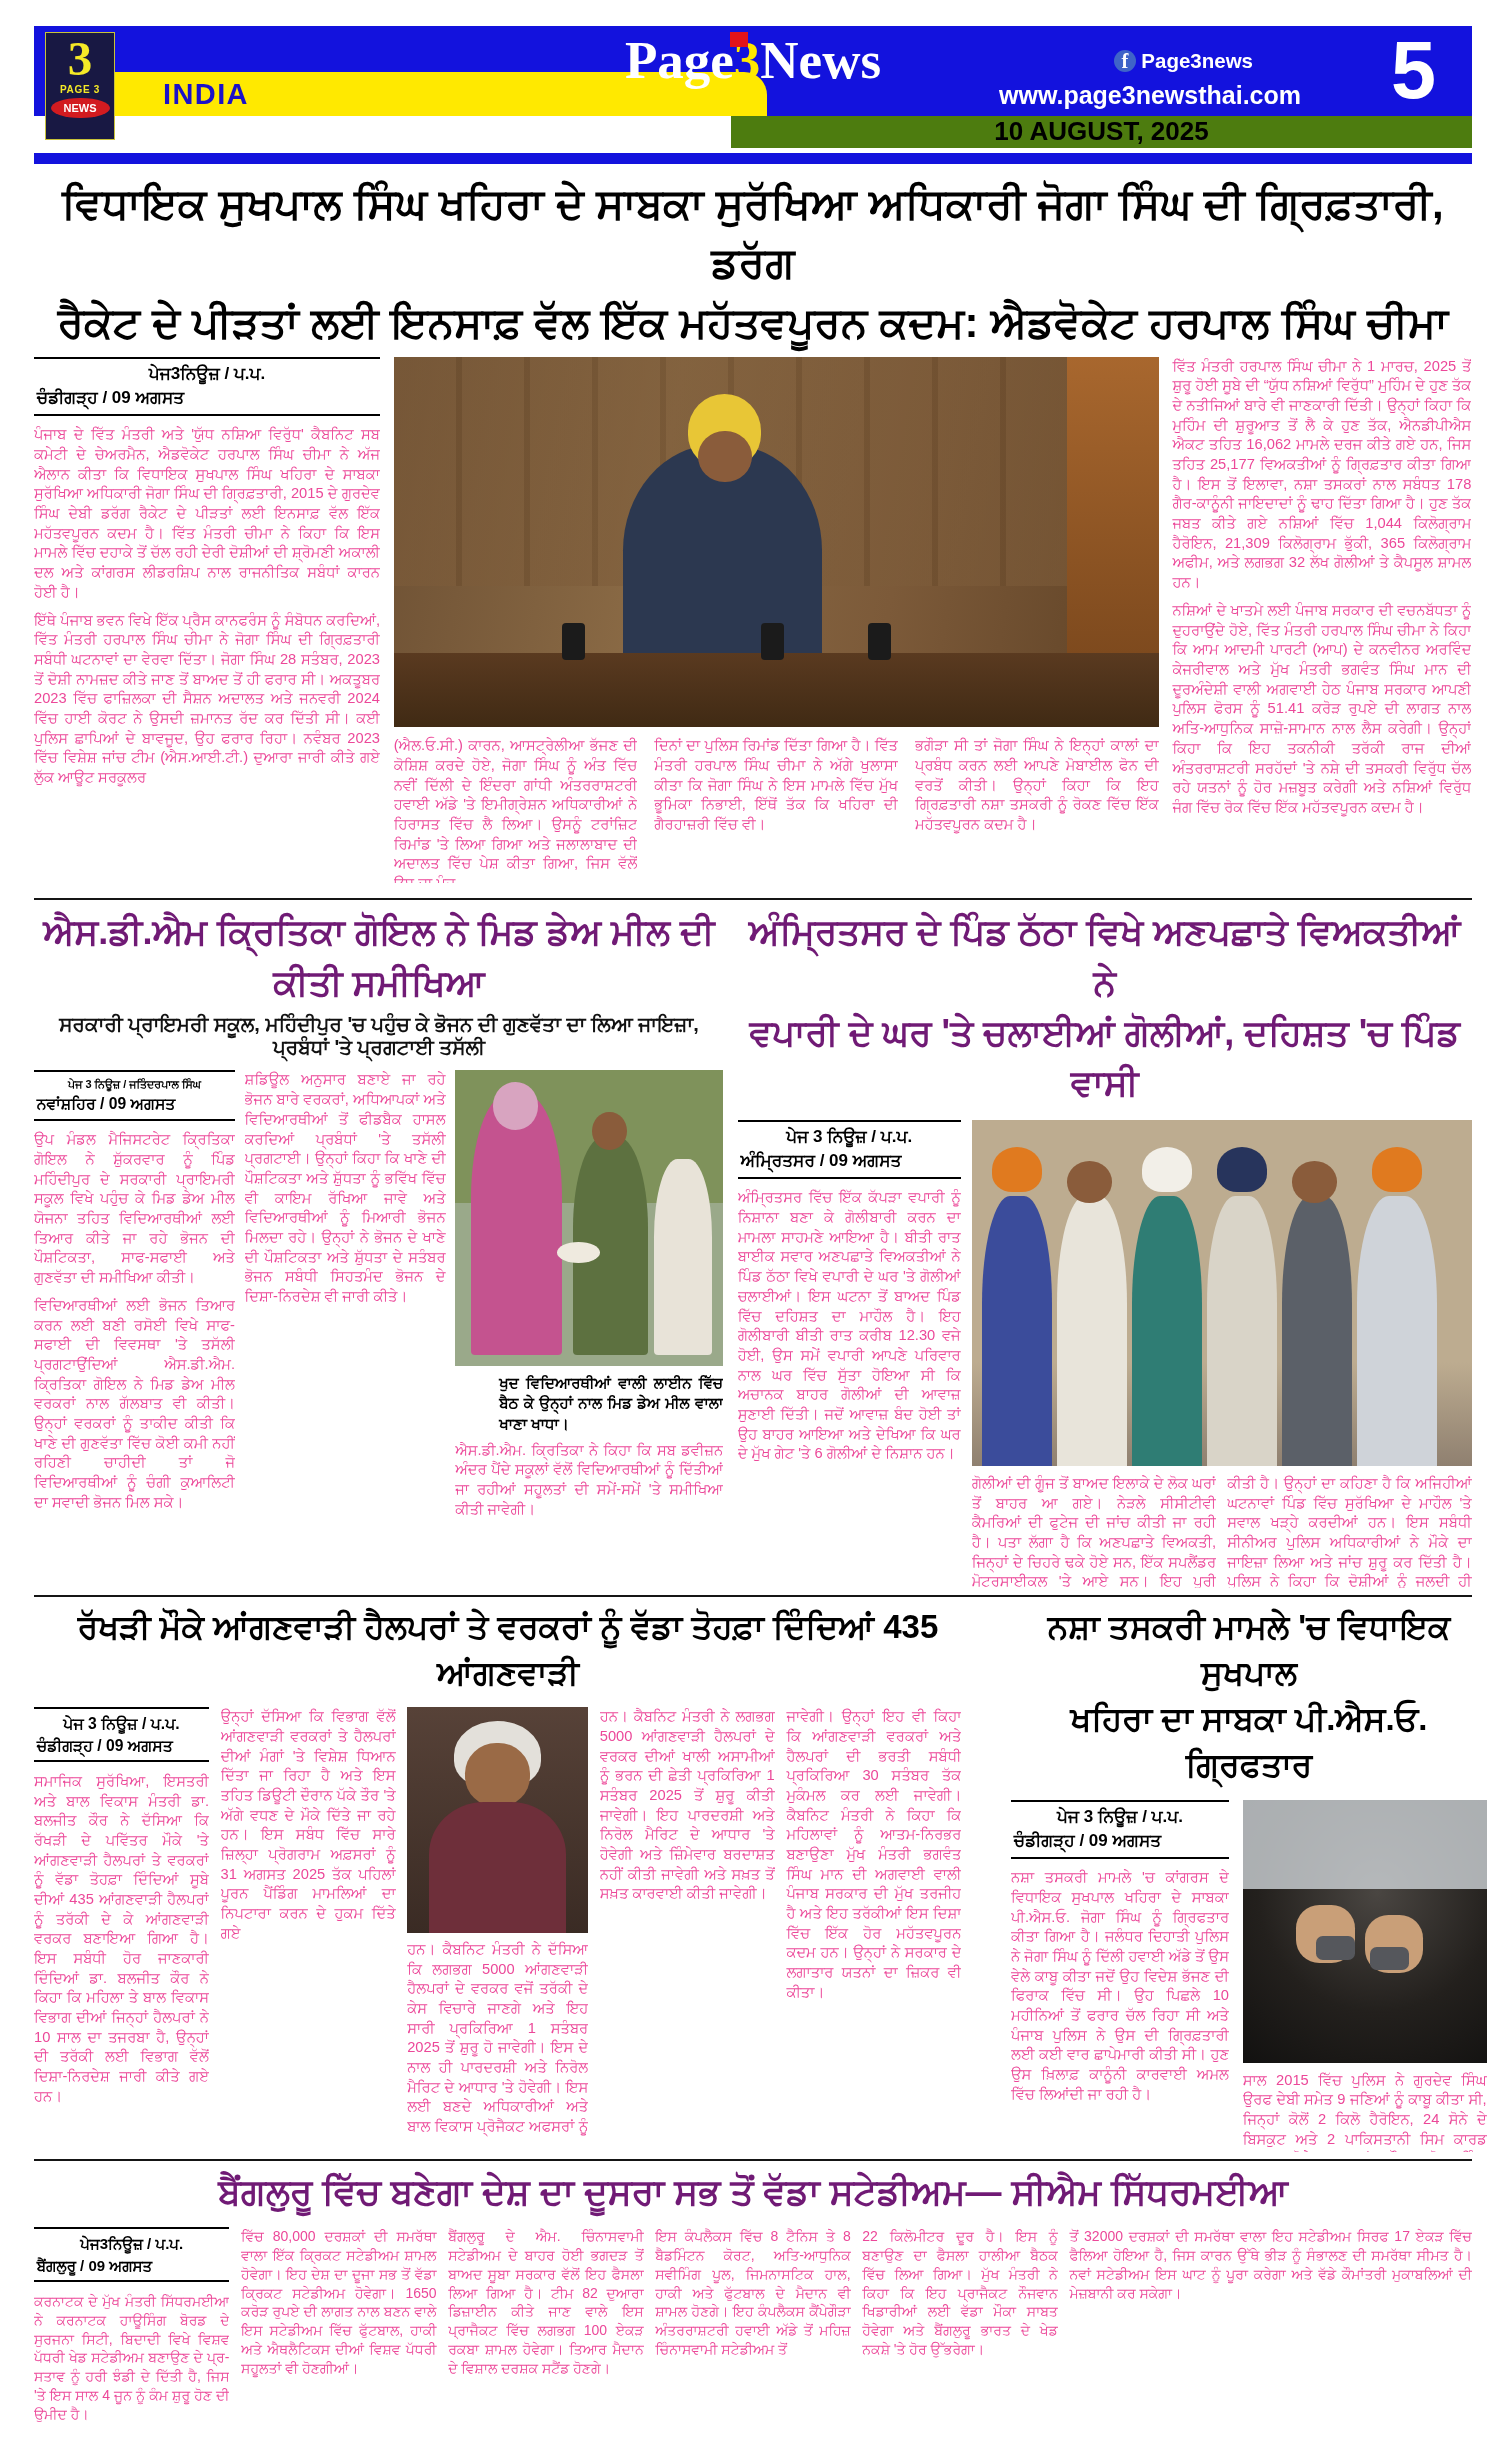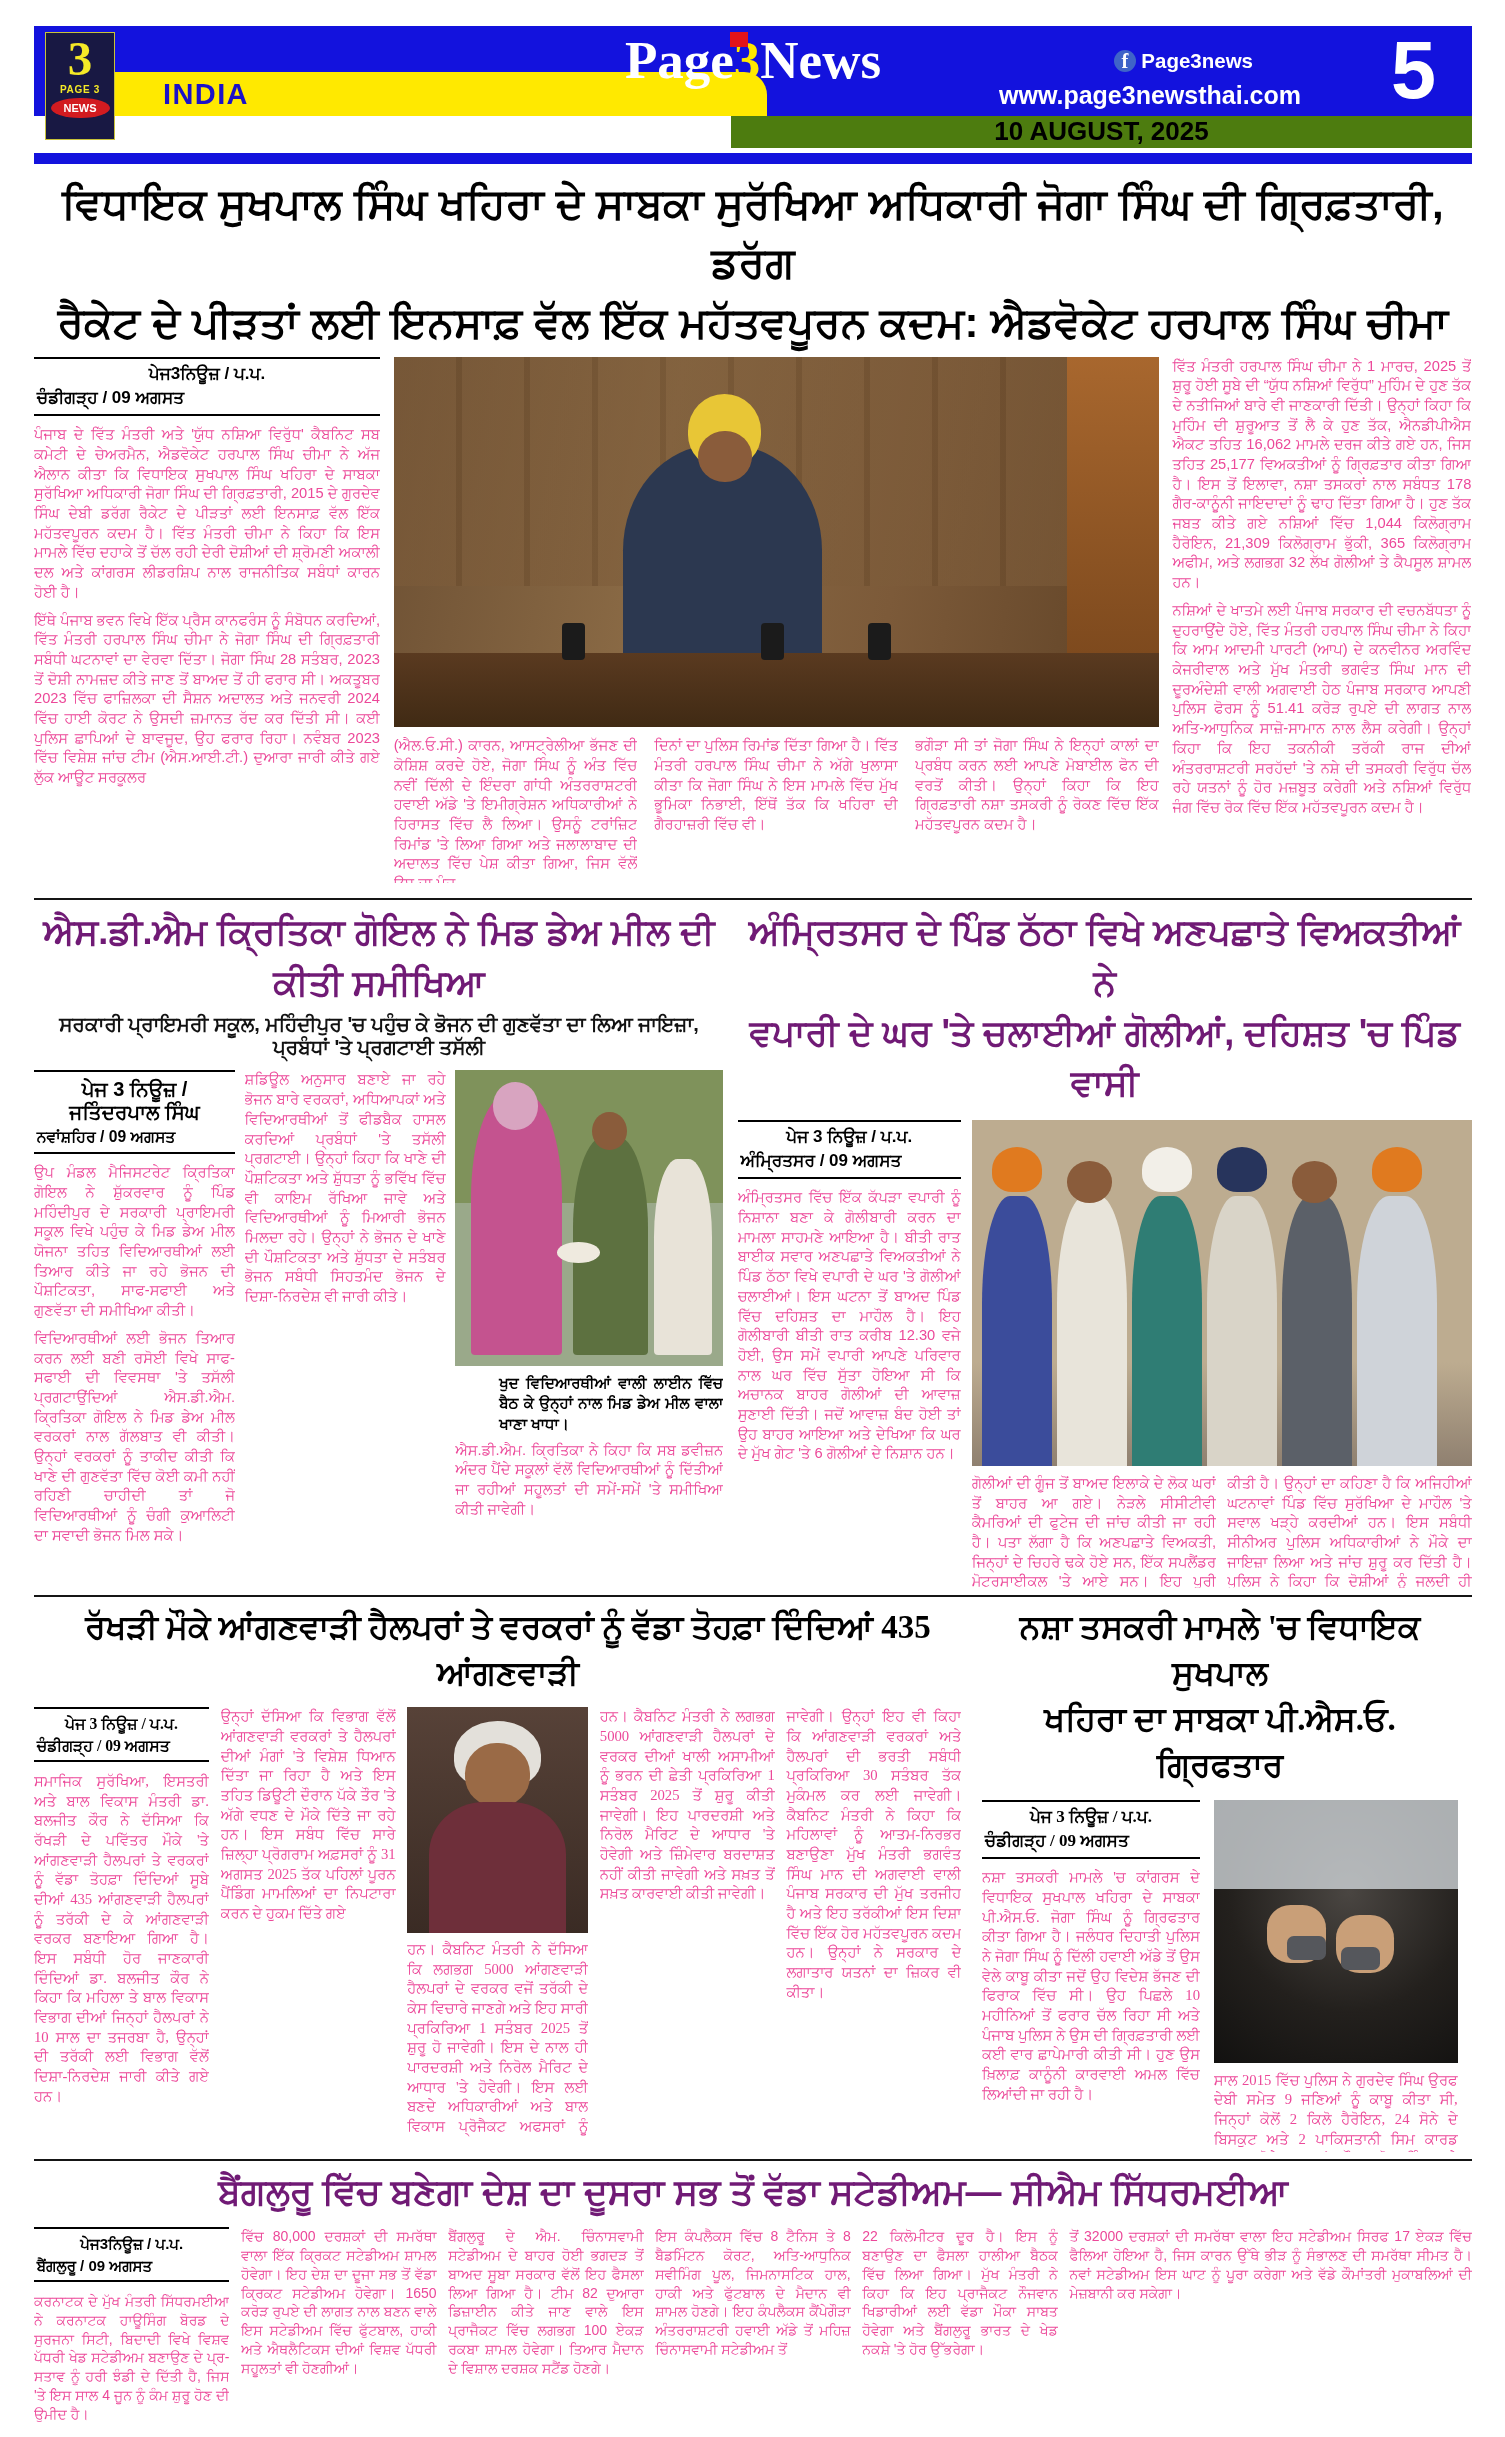--- a/index.html
+++ b/index.html
@@ -154,21 +154,21 @@
   <div class="rule"></div>
 
   <div style="display:grid; grid-template-columns:690px 734px; column-gap:13.7px; height:681px;">
 
     <div class="clip">
       <div class="headline-lg">ਐਸ.ਡੀ.ਐਮ ਕ੍ਰਿਤਿਕਾ ਗੋਇਲ ਨੇ ਮਿਡ ਡੇਅ ਮੀਲ ਦੀ ਕੀਤੀ ਸਮੀਖਿਆ</div>
       <div class="subhead">ਸਰਕਾਰੀ ਪ੍ਰਾਇਮਰੀ ਸਕੂਲ, ਮਹਿੰਦੀਪੁਰ 'ਚ ਪਹੁੰਚ ਕੇ ਭੋਜਨ ਦੀ ਗੁਣਵੱਤਾ ਦਾ ਲਿਆ ਜਾਇਜ਼ਾ, ਪ੍ਰਬੰਧਾਂ 'ਤੇ ਪ੍ਰਗਟਾਈ ਤਸੱਲੀ</div>
       <div style="display:grid; grid-template-columns:201px 201px 268px; column-gap:9.6px; margin-top:11px; height:556px;">
         <div class="clip">
           <div class="dateline">
-            <div class="l1" style="font-size:20px;">ਪੇਜ 3 ਨਿਊਜ਼ / ਜਤਿੰਦਰਪਾਲ ਸਿੰਘ</div>
+            <div class="l1" style="font-size:11px;">ਪੇਜ 3 ਨਿਊਜ਼ / ਜਤਿੰਦਰਪਾਲ ਸਿੰਘ</div>
             <div class="l2" style="font-size:15.7px;">ਨਵਾਂਸ਼ਹਿਰ / 09 ਅਗਸਤ</div>
           </div>
           <div class="bt">
             <p>ਉਪ ਮੰਡਲ ਮੈਜਿਸਟਰੇਟ ਕ੍ਰਿਤਿਕਾ ਗੋਇਲ ਨੇ ਸ਼ੁੱਕਰਵਾਰ ਨੂੰ ਪਿੰਡ ਮਹਿੰਦੀਪੁਰ ਦੇ ਸਰਕਾਰੀ ਪ੍ਰਾਇਮਰੀ ਸਕੂਲ ਵਿਖੇ ਪਹੁੰਚ ਕੇ ਮਿਡ ਡੇਅ ਮੀਲ ਯੋਜਨਾ ਤਹਿਤ ਵਿਦਿਆਰਥੀਆਂ ਲਈ ਤਿਆਰ ਕੀਤੇ ਜਾ ਰਹੇ ਭੋਜਨ ਦੀ ਪੌਸ਼ਟਿਕਤਾ, ਸਾਫ-ਸਫਾਈ ਅਤੇ ਗੁਣਵੱਤਾ ਦੀ ਸਮੀਖਿਆ ਕੀਤੀ।</p>
             <p>ਵਿਦਿਆਰਥੀਆਂ ਲਈ ਭੋਜਨ ਤਿਆਰ ਕਰਨ ਲਈ ਬਣੀ ਰਸੋਈ ਵਿਖੇ ਸਾਫ-ਸਫਾਈ ਦੀ ਵਿਵਸਥਾ 'ਤੇ ਤਸੱਲੀ ਪ੍ਰਗਟਾਉਂਦਿਆਂ ਐਸ.ਡੀ.ਐਮ. ਕ੍ਰਿਤਿਕਾ ਗੋਇਲ ਨੇ ਮਿਡ ਡੇਅ ਮੀਲ ਵਰਕਰਾਂ ਨਾਲ ਗੱਲਬਾਤ ਵੀ ਕੀਤੀ। ਉਨ੍ਹਾਂ ਵਰਕਰਾਂ ਨੂੰ ਤਾਕੀਦ ਕੀਤੀ ਕਿ ਖਾਣੇ ਦੀ ਗੁਣਵੱਤਾ ਵਿੱਚ ਕੋਈ ਕਮੀ ਨਹੀਂ ਰਹਿਣੀ ਚਾਹੀਦੀ ਤਾਂ ਜੋ ਵਿਦਿਆਰਥੀਆਂ ਨੂੰ ਚੰਗੀ ਕੁਆਲਿਟੀ ਦਾ ਸਵਾਦੀ ਭੋਜਨ ਮਿਲ ਸਕੇ।</p>
           </div>
         </div>
         <div class="bt clip">ਸ਼ਡਿਊਲ ਅਨੁਸਾਰ ਬਣਾਏ ਜਾ ਰਹੇ ਭੋਜਨ ਬਾਰੇ ਵਰਕਰਾਂ, ਅਧਿਆਪਕਾਂ ਅਤੇ ਵਿਦਿਆਰਥੀਆਂ ਤੋਂ ਫੀਡਬੈਕ ਹਾਸਲ ਕਰਦਿਆਂ ਪ੍ਰਬੰਧਾਂ 'ਤੇ ਤਸੱਲੀ ਪ੍ਰਗਟਾਈ। ਉਨ੍ਹਾਂ ਕਿਹਾ ਕਿ ਖਾਣੇ ਦੀ ਪੌਸ਼ਟਿਕਤਾ ਅਤੇ ਸ਼ੁੱਧਤਾ ਨੂੰ ਭਵਿੱਖ ਵਿੱਚ ਵੀ ਕਾਇਮ ਰੱਖਿਆ ਜਾਵੇ ਅਤੇ ਵਿਦਿਆਰਥੀਆਂ ਨੂੰ ਮਿਆਰੀ ਭੋਜਨ ਮਿਲਦਾ ਰਹੇ। ਉਨ੍ਹਾਂ ਨੇ ਭੋਜਨ ਦੇ ਖਾਣੇ ਦੀ ਪੌਸ਼ਟਿਕਤਾ ਅਤੇ ਸ਼ੁੱਧਤਾ ਦੇ ਸਤੰਬਰ ਭੋਜਨ ਸਬੰਧੀ ਸਿਹਤਮੰਦ ਭੋਜਨ ਦੇ ਦਿਸ਼ਾ-ਨਿਰਦੇਸ਼ ਵੀ ਜਾਰੀ ਕੀਤੇ।</div>
         <div class="clip">
           <div class="photo ph-sdm" style="height:296px;">
@@ -215,21 +215,21 @@
             <div class="bt clip">ਗੋਲੀਆਂ ਦੀ ਗੂੰਜ ਤੋਂ ਬਾਅਦ ਇਲਾਕੇ ਦੇ ਲੋਕ ਘਰਾਂ ਤੋਂ ਬਾਹਰ ਆ ਗਏ। ਨੇੜਲੇ ਸੀਸੀਟੀਵੀ ਕੈਮਰਿਆਂ ਦੀ ਫੁਟੇਜ ਦੀ ਜਾਂਚ ਕੀਤੀ ਜਾ ਰਹੀ ਹੈ। ਪਤਾ ਲੱਗਾ ਹੈ ਕਿ ਅਣਪਛਾਤੇ ਵਿਅਕਤੀ, ਜਿਨ੍ਹਾਂ ਦੇ ਚਿਹਰੇ ਢਕੇ ਹੋਏ ਸਨ, ਇੱਕ ਸਪਲੈਂਡਰ ਮੋਟਰਸਾਈਕਲ 'ਤੇ ਆਏ ਸਨ। ਇਹ ਪੂਰੀ ਘਟਨਾ ਕੈਮਰੇ ਵਿੱਚ ਕੈਦ ਹੋ ਗਈ ਹੈ। ਇਸ ਮਾਮਲੇ ਵਿੱਚ ਪੀੜਤ ਵਪਾਰੀ ਨੇ ਪੁਲਿਸ ਨੂੰ ਲਿਖਤੀ ਸ਼ਿਕਾਇਤ ਦਿੱਤੀ ਹੈ ਅਤੇ ਦੋਸ਼ੀਆਂ ਖ਼ਿਲਾਫ਼ ਸਖ਼ਤ ਕਾਰਵਾਈ ਦੀ ਮੰਗ</div>
             <div class="bt clip">ਕੀਤੀ ਹੈ। ਉਨ੍ਹਾਂ ਦਾ ਕਹਿਣਾ ਹੈ ਕਿ ਅਜਿਹੀਆਂ ਘਟਨਾਵਾਂ ਪਿੰਡ ਵਿੱਚ ਸੁਰੱਖਿਆ ਦੇ ਮਾਹੌਲ 'ਤੇ ਸਵਾਲ ਖੜ੍ਹੇ ਕਰਦੀਆਂ ਹਨ। ਇਸ ਸਬੰਧੀ ਸੀਨੀਅਰ ਪੁਲਿਸ ਅਧਿਕਾਰੀਆਂ ਨੇ ਮੌਕੇ ਦਾ ਜਾਇਜ਼ਾ ਲਿਆ ਅਤੇ ਜਾਂਚ ਸ਼ੁਰੂ ਕਰ ਦਿੱਤੀ ਹੈ। ਪੁਲਿਸ ਨੇ ਕਿਹਾ ਕਿ ਦੋਸ਼ੀਆਂ ਨੂੰ ਜਲਦੀ ਹੀ ਗ੍ਰਿਫ਼ਤਾਰ ਕਰ ਲਿਆ ਜਾਵੇਗਾ।</div>
           </div>
         </div>
       </div>
     </div>
   </div>
 
   <div class="rule"></div>
 
-  <div style="display:grid; grid-template-columns:948px 476px; column-gap:0; height:548px;font-family:Liberation Serif, serif;">
+  <div style="display:grid; grid-template-columns:948px 476px; column-gap:29px; height:548px;">
 
     <div class="clip">
       <div class="headline-md">ਰੱਖੜੀ ਮੌਕੇ ਆਂਗਣਵਾੜੀ ਹੈਲਪਰਾਂ ਤੇ ਵਰਕਰਾਂ ਨੂੰ ਵੱਡਾ ਤੋਹਫ਼ਾ ਦਿੰਦਿਆਂ 435 ਆਂਗਣਵਾੜੀ</div>
       <div style="display:grid; grid-template-columns:175px 175px 181px 175px 175px; column-gap:11.6px; margin-top:11px; height:430px;">
         <div class="clip">
           <div class="dateline">
             <div class="l1" style="font-size:15.7px;">ਪੇਜ 3 ਨਿਊਜ਼ / ਪ.ਪ.</div>
             <div class="l2" style="font-size:15.7px;">ਚੰਡੀਗੜ੍ਹ / 09 ਅਗਸਤ</div>
           </div>
           <div class="bt">ਸਮਾਜਿਕ ਸੁਰੱਖਿਆ, ਇਸਤਰੀ ਅਤੇ ਬਾਲ ਵਿਕਾਸ ਮੰਤਰੀ ਡਾ. ਬਲਜੀਤ ਕੌਰ ਨੇ ਦੱਸਿਆ ਕਿ ਰੱਖੜੀ ਦੇ ਪਵਿੱਤਰ ਮੌਕੇ 'ਤੇ ਆਂਗਣਵਾੜੀ ਹੈਲਪਰਾਂ ਤੇ ਵਰਕਰਾਂ ਨੂੰ ਵੱਡਾ ਤੋਹਫ਼ਾ ਦਿੰਦਿਆਂ ਸੂਬੇ ਦੀਆਂ 435 ਆਂਗਣਵਾੜੀ ਹੈਲਪਰਾਂ ਨੂੰ ਤਰੱਕੀ ਦੇ ਕੇ ਆਂਗਣਵਾੜੀ ਵਰਕਰ ਬਣਾਇਆ ਗਿਆ ਹੈ। ਇਸ ਸਬੰਧੀ ਹੋਰ ਜਾਣਕਾਰੀ ਦਿੰਦਿਆਂ ਡਾ. ਬਲਜੀਤ ਕੌਰ ਨੇ ਕਿਹਾ ਕਿ ਮਹਿਲਾ ਤੇ ਬਾਲ ਵਿਕਾਸ ਵਿਭਾਗ ਦੀਆਂ ਜਿਨ੍ਹਾਂ ਹੈਲਪਰਾਂ ਨੇ 10 ਸਾਲ ਦਾ ਤਜਰਬਾ ਹੈ, ਉਨ੍ਹਾਂ ਦੀ ਤਰੱਕੀ ਲਈ ਵਿਭਾਗ ਵੱਲੋਂ ਦਿਸ਼ਾ-ਨਿਰਦੇਸ਼ ਜਾਰੀ ਕੀਤੇ ਗਏ ਹਨ।</div>

